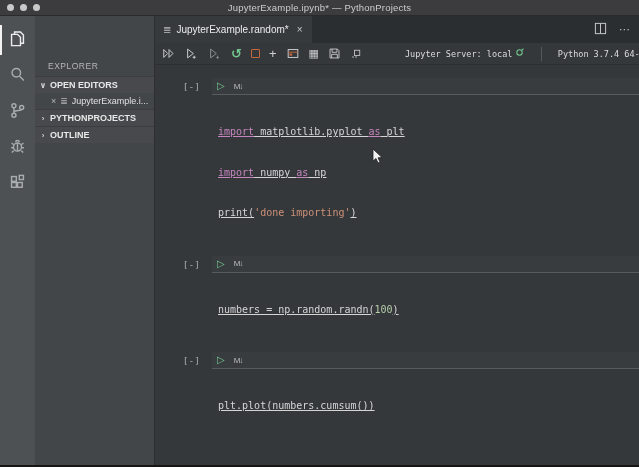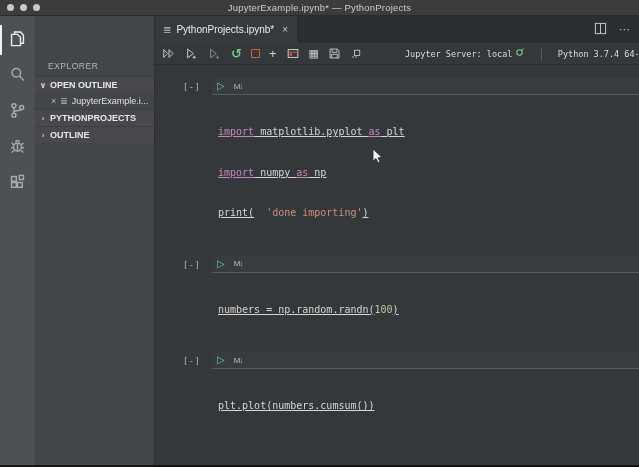--- a/index.html
+++ b/index.html
@@ -64,21 +64,21 @@
   .cell { display:flex; margin-bottom:7px; }
   .cell-gutter { width:57px; flex:0 0 auto; display:flex; justify-content:flex-end; position:relative; }
   .collapse-btn { font-family:"DejaVu Sans Mono",monospace; font-size:9.5px; color:#a9abad; padding:3px 12px 0 0; }
   .cell-body { flex:1; min-width:0; }
   .cell-toolbar { height:17px; display:flex; align-items:center; gap:9px; padding-left:5px; background:#393c3f; border-bottom:1px solid #595c5f; position:relative; }
   .run-btn { color:#73c991; font-size:10px; line-height:1; }
   .md-btn { color:#b9bbbd; font-size:8px; letter-spacing:-1px; }
   .cell-code { padding:3px 0 2px 6px; font-family:"DejaVu Sans Mono",monospace; font-size:10px; line-height:13.5px; color:#d5d5d5; white-space:pre; }
   .code-line { height:13.5px; }
   .tok-kw { color:#c586c0;text-decoration:underline; }
-  .tok-str { color:#ce9178;margin-left:12px; }
+  .tok-str { color:#ce9178; }
   .tok-num { color:#b5cea8; }
   .tok-plain { color:#d5d5d5;text-decoration:underline; }
 
   
   .cursor-arrow { position:absolute; left:217px; top:83px; z-index:10; pointer-events:none; }
 </style>
 </head>
 <body>
 
 <div class="window">
@@ -138,21 +138,21 @@
               <rect x="9.5" y="2" width="3.5" height="3.5"></rect>
             </svg>
         </span>
       </div>
     </div>
 
     <div class="sidebar">
       <div class="sb-title">EXPLORER</div>
       <div class="sb-section-header">
         <span class="sb-chevron">∨</span>
-        <span>OPEN OUTLINE</span>
+        <span>OPEN EDITORS</span>
       </div>
       <div class="sb-openitem">
         <span class="close-x">×</span>
         <span class="nb-ic">≣</span>
         <span class="lbl">JupyterExample.i...</span>
       </div>
       <div class="sb-section-header">
         <span class="sb-chevron">›</span>
         <span>PYTHONPROJECTS</span>
       </div>
@@ -160,21 +160,21 @@
         <span class="sb-chevron">›</span>
         <span>OUTLINE</span>
       </div>
     </div>
 
     <div class="editor">
 
       <div class="tabbar">
         <div class="tab">
           <span class="nb-ic">≣</span>
-          <span>PythonProjects.ipynb*</span>
+          <span>JupyterExample.random*</span>
           <span class="tab-close">×</span>
         </div>
         <div class="tab-actions">
           <span>
             <svg width="13" height="13" viewBox="0 0 14 14">
                 <rect x="1.5" y="1.5" width="11" height="11"></rect>
                 <path d="M7 1.5v11"></path>
               </svg>
           </span>
           <span class="more-dots">⋯</span>

